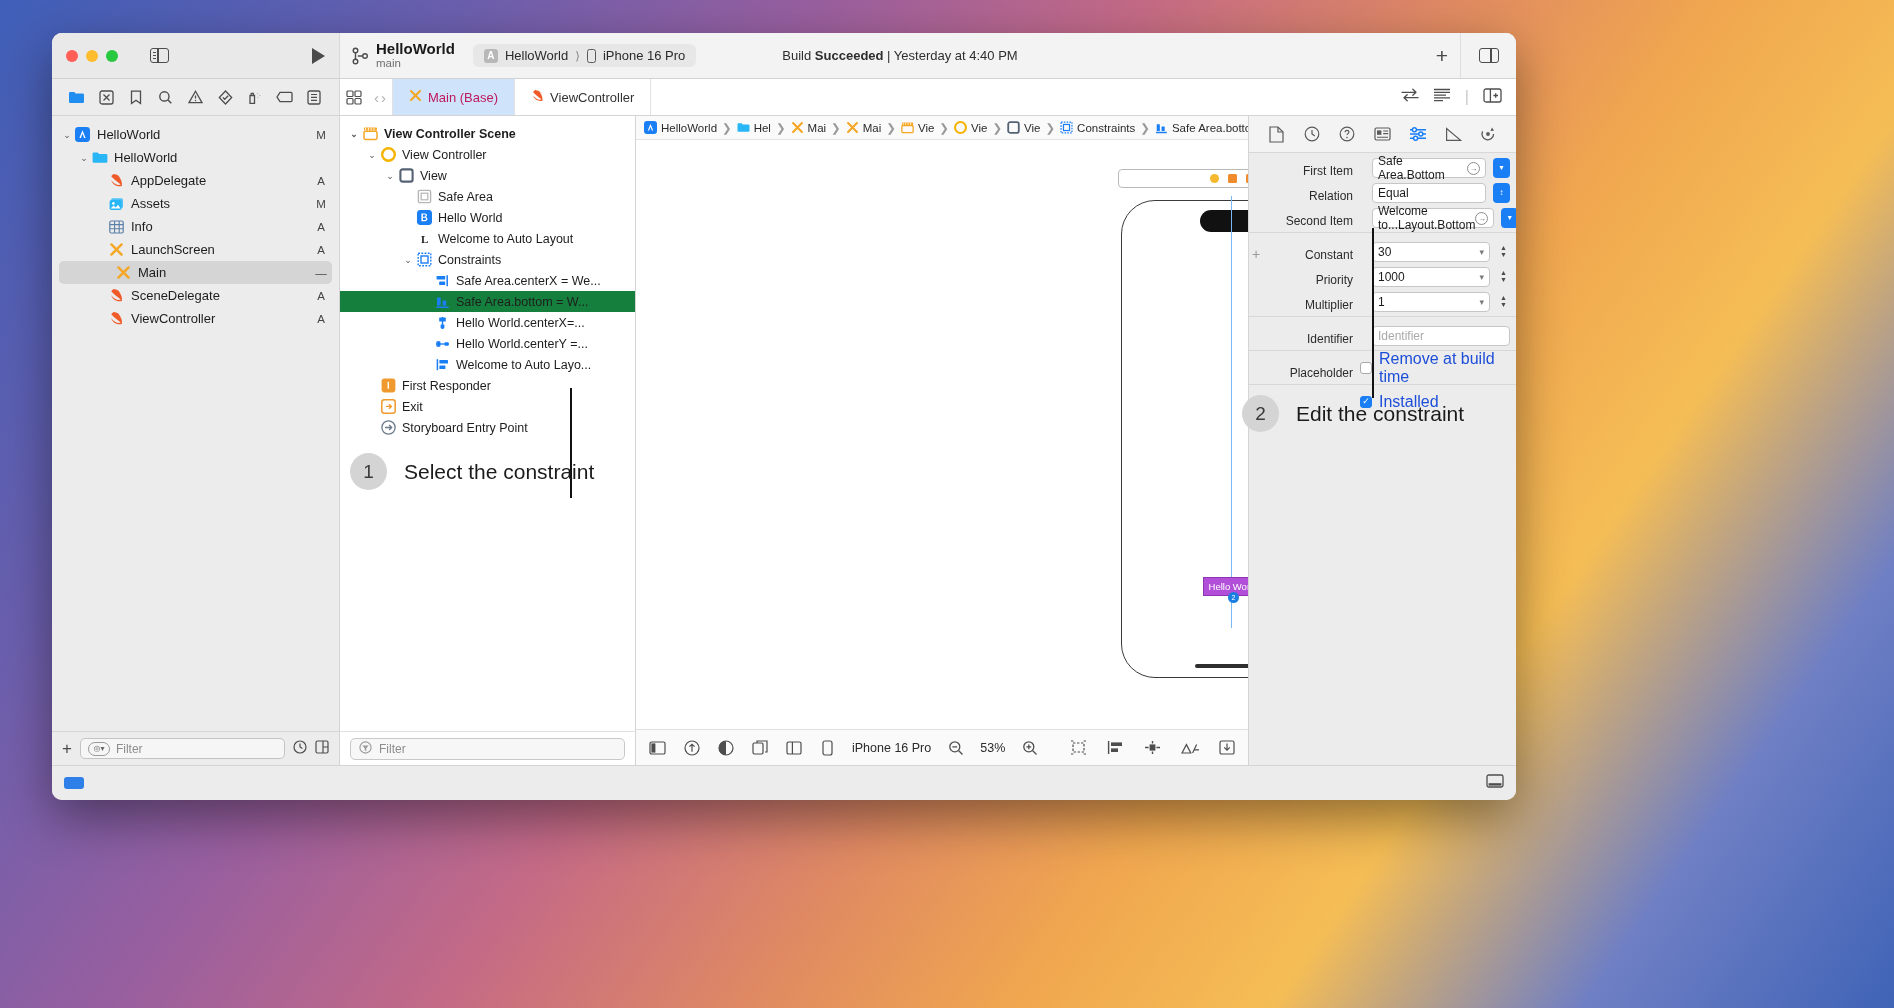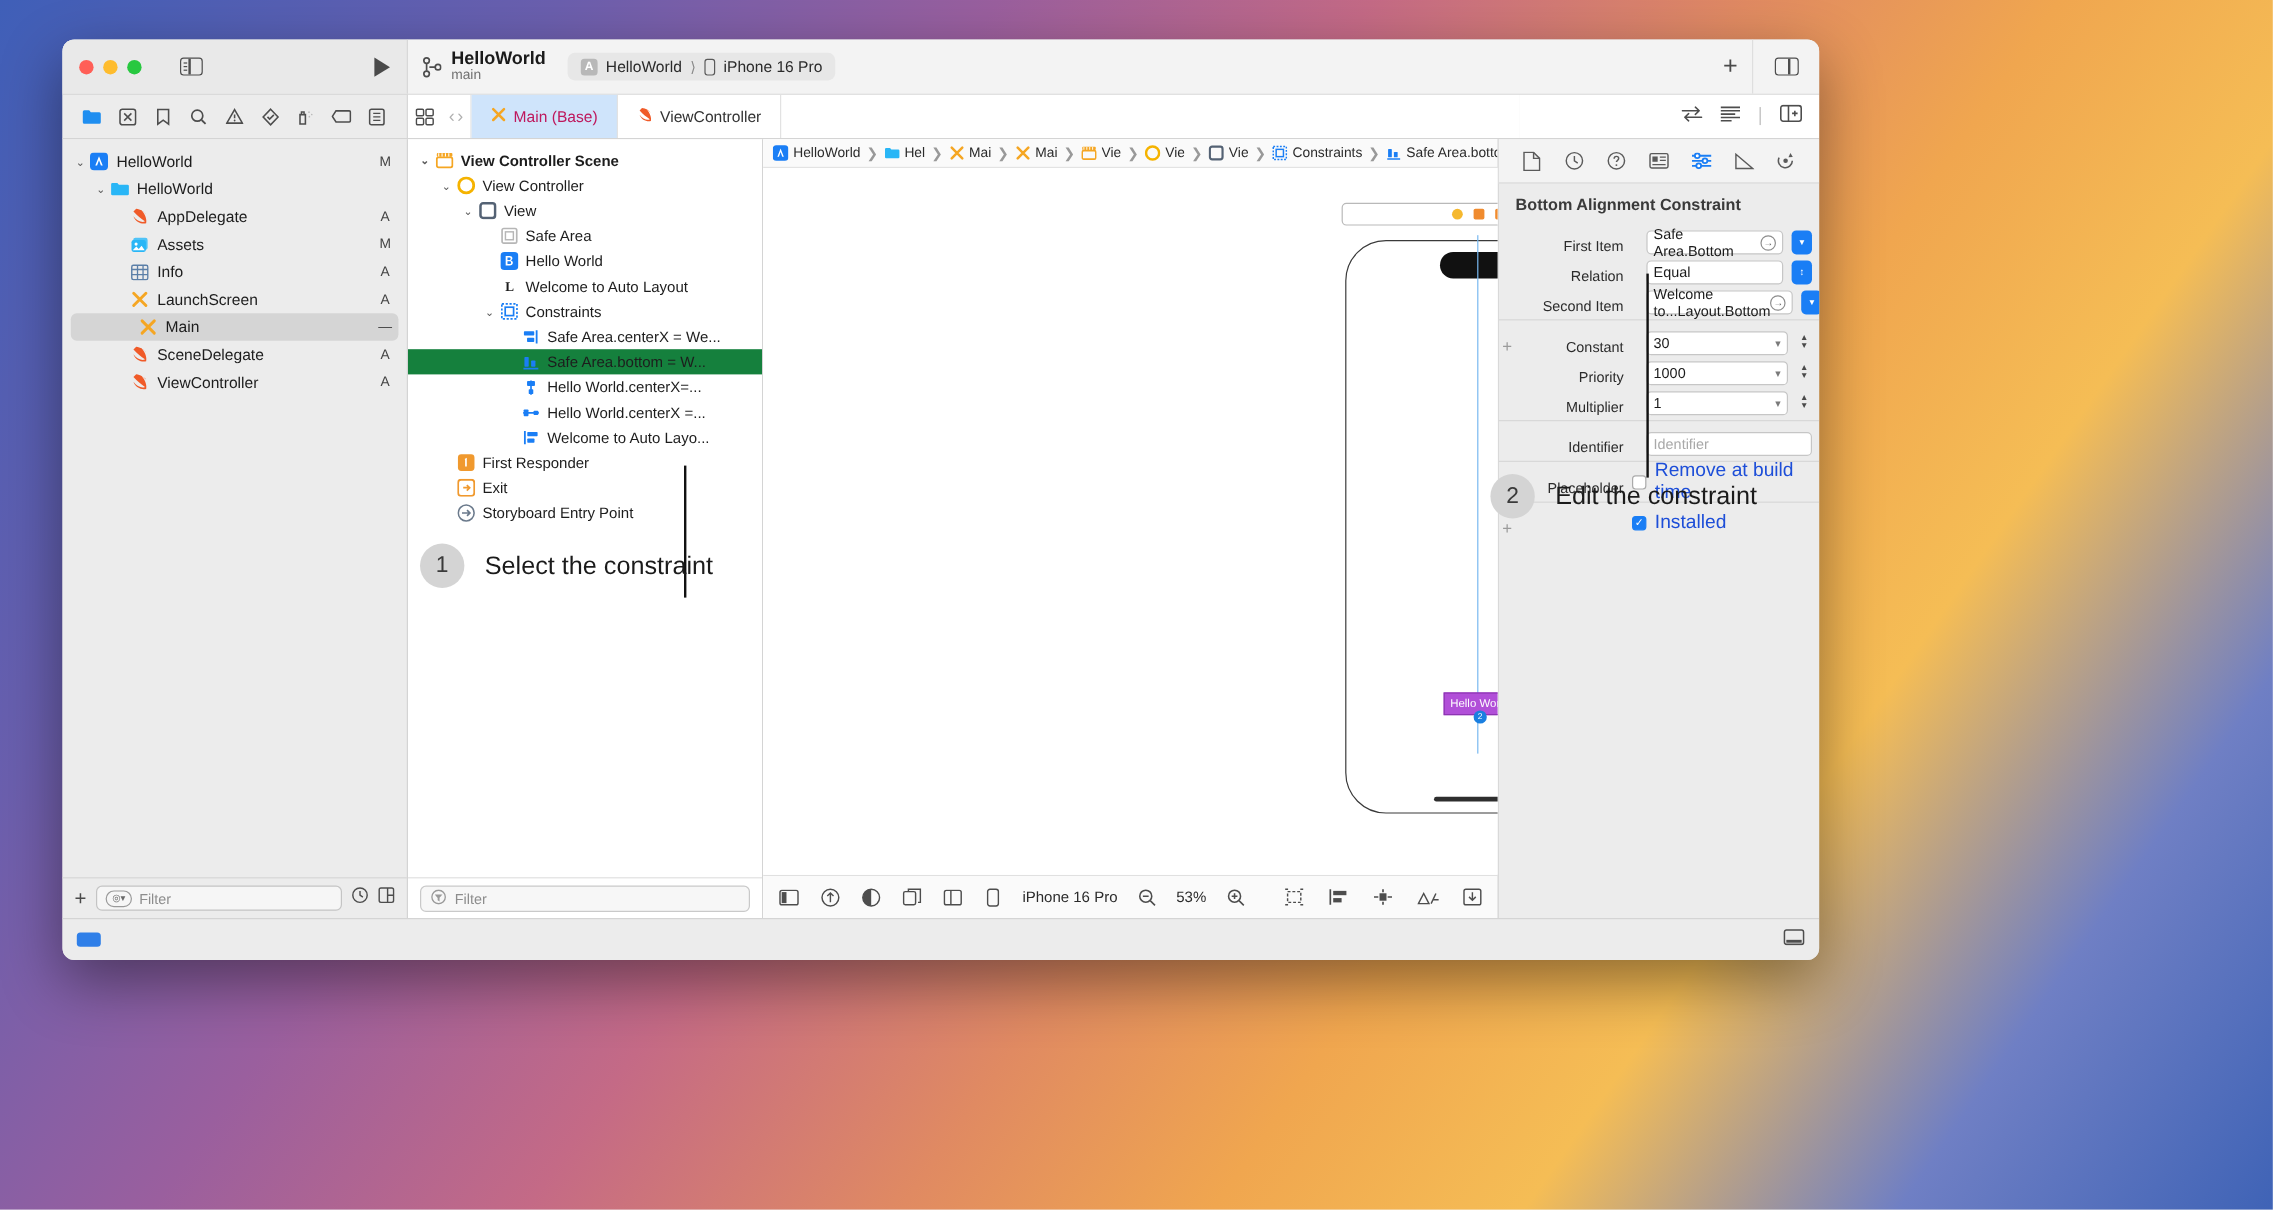--- a/index.html
+++ b/index.html
@@ -162,20 +162,23 @@
         <div class="scheme-name">HelloWorld</div>
         <div class="scheme-branch">main</div>
       </div>
       <div class="dest-pill">
         <span class="appicon-sm">A</span>
         <span>HelloWorld</span>
         <span class="bc-sep">⟩</span>
         <span class="phone-sm"></span>
         <span>iPhone 16 Pro</span>
       </div>
+      <div class="status-area">
+        <span>Build </span><b>Succeeded</b><span> | Yesterday at 4:40 PM</span>
+      </div>
       <div class="plus-right">+</div>
     </div>
     <div class="tb-right-pane">
       <div class="insp-toggle"></div>
     </div>
   </div>
 
   <div class="toolbar2">
     <div class="t2-nav">
       <div class="ico">
@@ -520,21 +523,21 @@
           <div class="o-row">
             <span style="width:78px;flex:0 0 78px;"></span>
             <span class="o-disc"></span>
             <span class="o-ico">
               <svg width="15" height="14" viewBox="0 0 15 14">
                 <rect x="1.4" y="4.2" width="4" height="5.6" rx="0.7" fill="#1a7ef5"></rect>
                 <rect x="9.6" y="5.2" width="4" height="3.6" rx="0.7" fill="#1a7ef5"></rect>
                 <path d="M1 7h13" stroke="#1a7ef5" stroke-width="1.4"></path>
               </svg>
             </span>
-            <span>Hello World.centerX =...</span>
+            <span>Hello World.centerY =...</span>
           </div>
           <div class="o-row">
             <span style="width:78px;flex:0 0 78px;"></span>
             <span class="o-disc"></span>
             <span class="o-ico">
               <svg width="15" height="14" viewBox="0 0 15 14">
                 <path d="M2.4 1.2v11" stroke="#1a7ef5" stroke-width="1.5"></path>
                 <rect x="4.4" y="2" width="8.6" height="3.6" rx="0.6" fill="#1a7ef5"></rect>
                 <rect x="4.4" y="7.4" width="6" height="3.6" rx="0.6" fill="#1a7ef5"></rect>
               </svg>
@@ -825,21 +828,20 @@
             </svg>
           </span>
         <span class="it">
             <svg width="16" height="16" viewBox="0 0 16 16">
               <path d="M13.6 8A5.8 5.8 0 112.6 5.4" fill="none" stroke="#5a5a5a" stroke-width="1.3"></path>
               <circle cx="8" cy="8" r="1.9" fill="#5a5a5a"></circle>
               <path d="M12 1.6l2 3.2-3.6.3z" fill="#5a5a5a"></path>
             </svg>
           </span>
       </div>
-      <div class="insp-title">Bottom Alignment Constraint</div>
 
       <div id="insp-fields">
           <div class="frow">
             <span class="gutter"></span>
             <span class="flabel">First Item</span>
             <span class="fctl">
               <span>Safe Area.Bottom</span>
               <span class="jumpdot">→</span>
             </span>
             <span class="bluebtn">▾</span>

